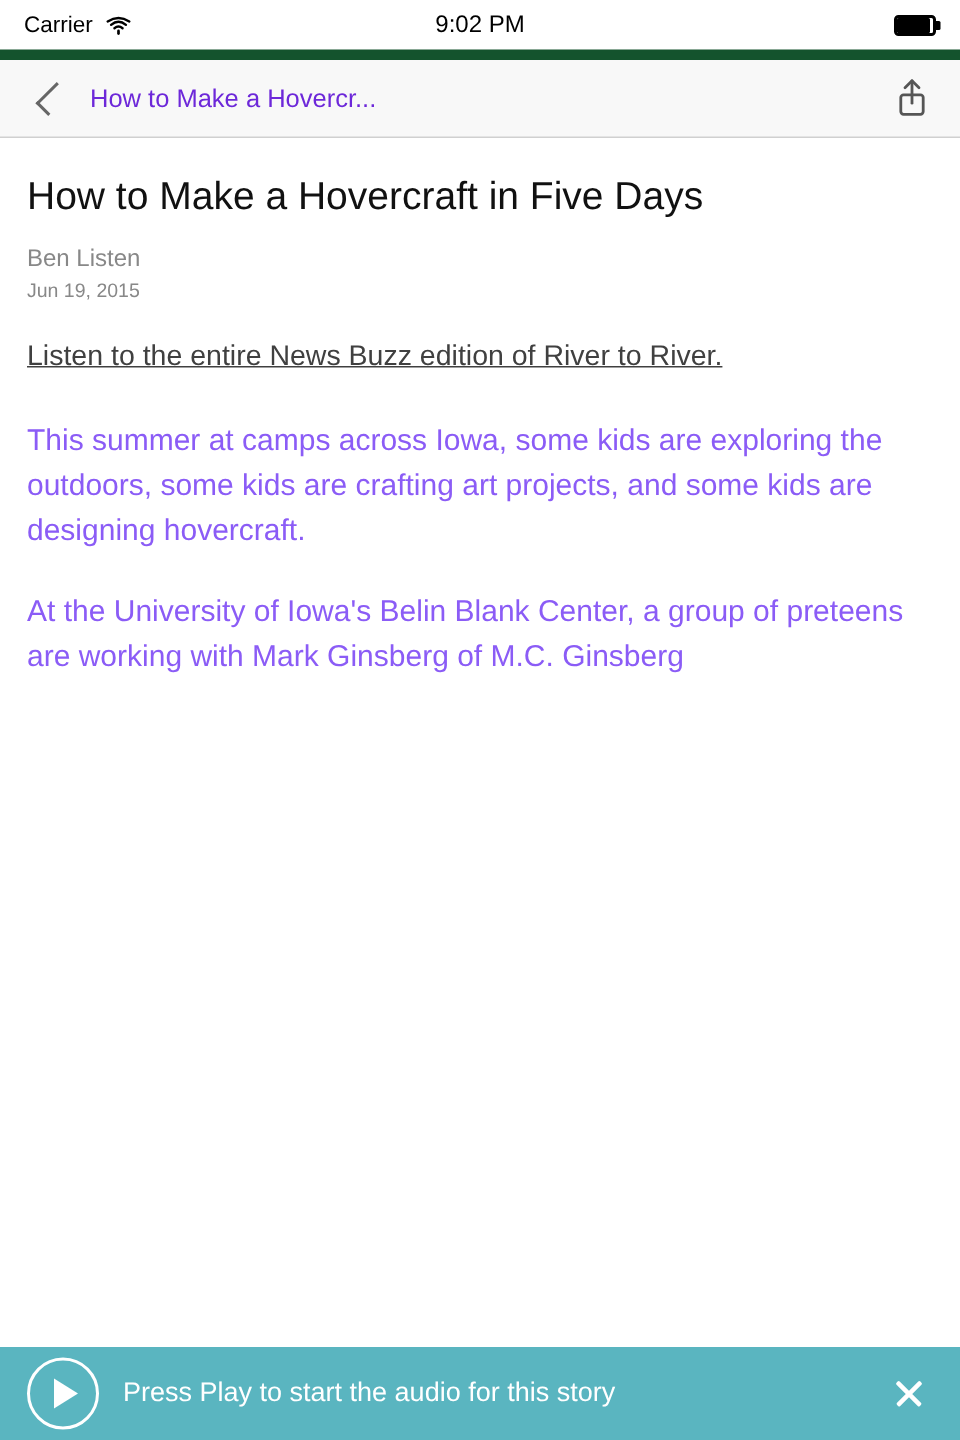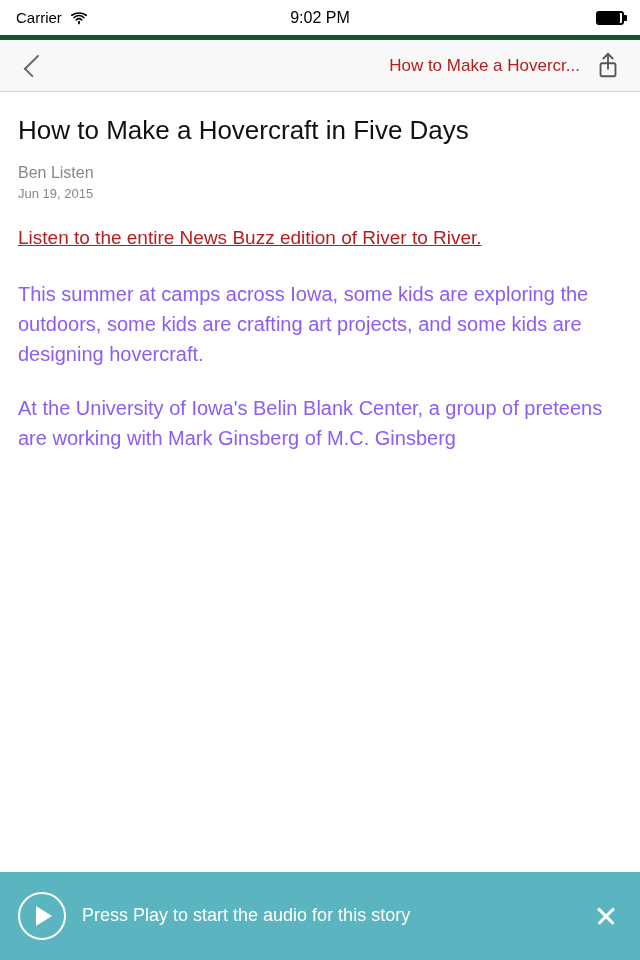--- a/index.html
+++ b/index.html
@@ -15,21 +15,21 @@
     }
 
     
     .status-bar {
       height: 40px;
       background: #fff;
       display: flex;
       align-items: center;
       justify-content: space-between;
       padding: 0 16px;
-      border-bottom: 5px solid #14532d;
+      border-bottom: 7px solid #14532d;
     }
     .status-left {
       display: flex;
       align-items: center;
       gap: 8px;
       font-size: 15px;
       font-weight: 500;
       color: #000;
     }
     .wifi-icon {
@@ -98,24 +98,24 @@
     .nav-back-chevron {
       width: 12px;
       height: 20px;
       border-left: 2.5px solid #666;
       border-bottom: 2.5px solid #666;
       transform: rotate(45deg);
       margin-left: 6px;
     }
     .nav-title {
       font-size: 17px;
-      color: #b91c1c;
+      color: #6d28d9;
       font-weight: 400;
       flex: 1;
-      text-align: right;
+      text-align: left;
       padding: 0 10px;
       white-space: nowrap;
       overflow: hidden;
       text-overflow: ellipsis;
     }
     .nav-share {
       width: 36px;
       height: 36px;
       display: flex;
       align-items: center;
@@ -149,21 +149,21 @@
       margin-bottom: 4px;
     }
 
     .article-date {
       font-size: 13px;
       color: #888;
       margin-bottom: 24px;
     }
 
     .article-link {
-      color: #b91c1c;
+      color: #404040;
       text-decoration: underline;
       font-size: 19px;
       line-height: 1.4;
       display: block;
       margin-bottom: 28px;
     }
 
     .article-body {
       font-size: 20px;
       line-height: 1.5;
@@ -173,21 +173,21 @@
     .article-body p {
       margin-bottom: 24px;
     }
 
     
     .audio-bar {
       position: absolute;
       bottom: 0;
       left: 0;
       width: 640px;
-      height: 88px;
+      height: 62px;
       background: #5ab5c0;
       display: flex;
       align-items: center;
       padding: 0 18px;
       gap: 16px;
     }
 
     .play-button {
       width: 48px;
       height: 48px;

